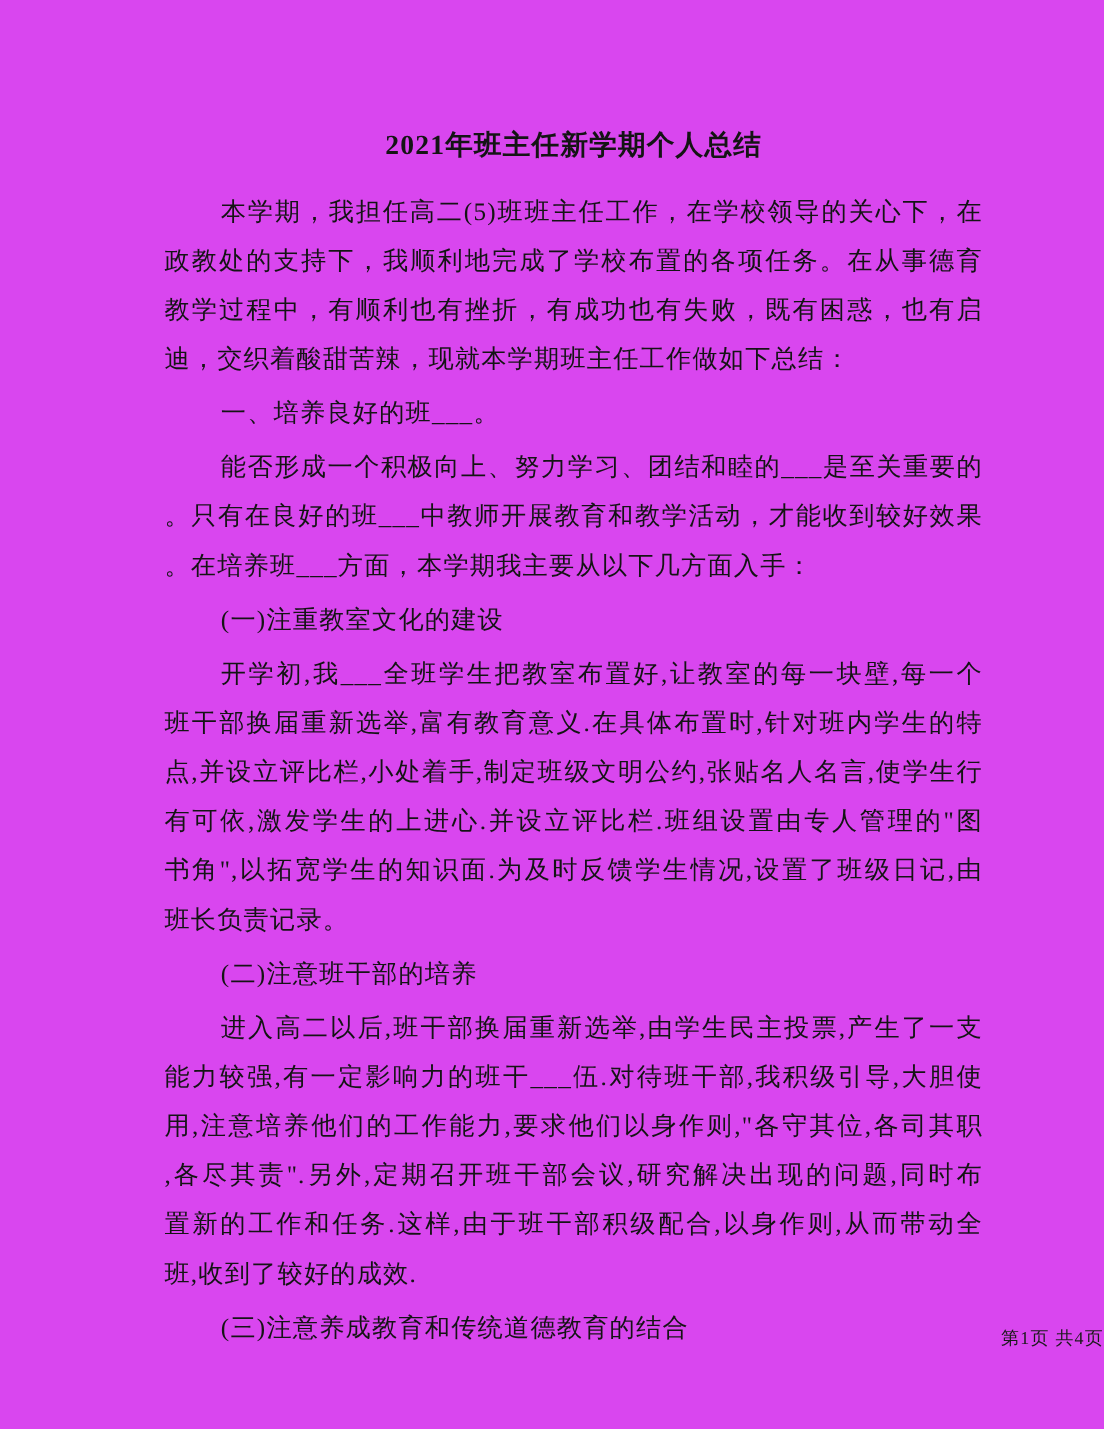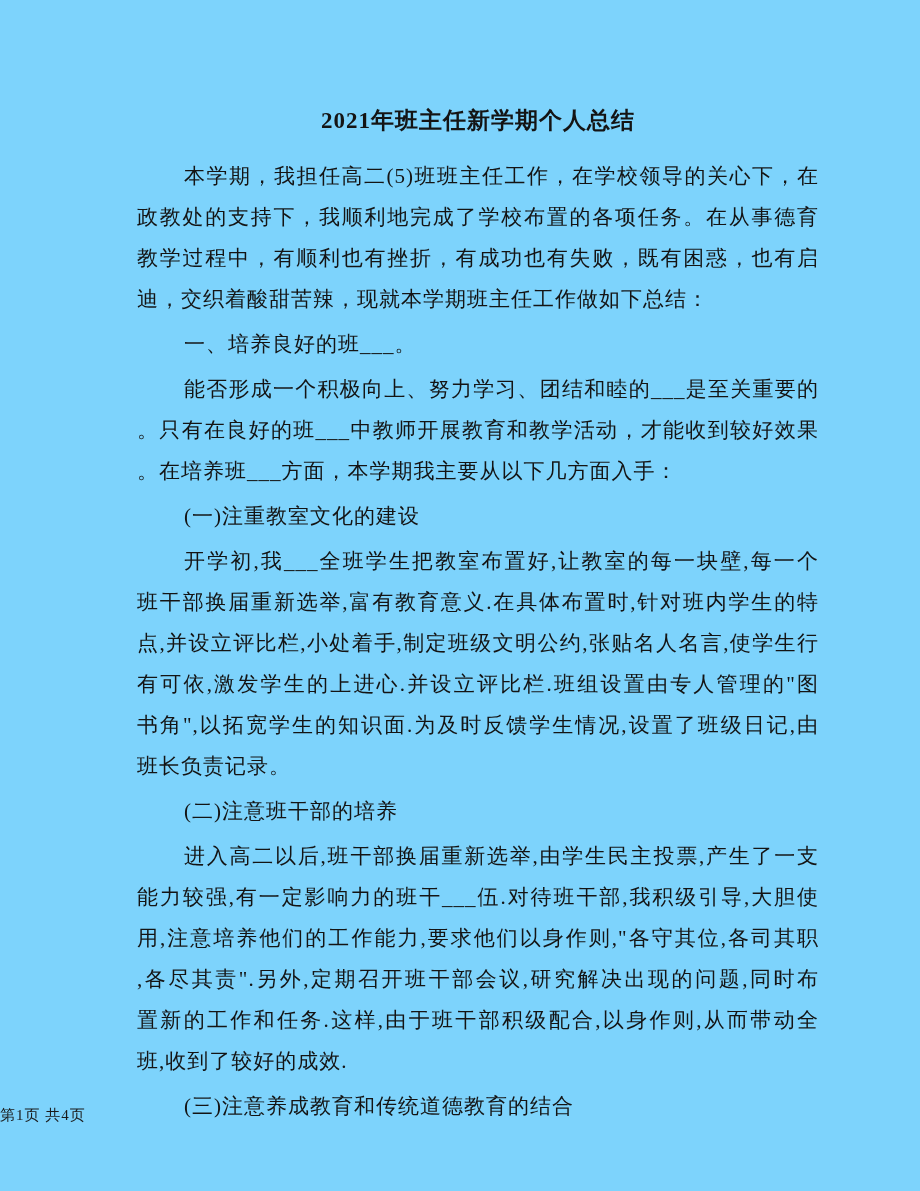--- a/index.html
+++ b/index.html
@@ -8,21 +8,21 @@
     height: 1191px;
     background: #ffffff;
     position: relative;
     overflow: hidden;
     font-family: "Liberation Serif", "DejaVu Serif", serif;
     color: #141414;
   }
   .page {
     position: absolute;
     inset: 0;
-    background: #7dd3fc;
+    background: #d946ef;
   }
   .content {
     padding: 102px 97px 0 133px; 
   }
   .doc-title {
     font-size: 23px;
     font-weight: bold;
     line-height: 38px;
     text-align: center;
     letter-spacing: 1px;
@@ -38,21 +38,21 @@
     white-space: normal;
   }
   .line.last, .line.heading { text-align-last: left; }
   .line.first, .line.heading { text-indent: 47px; }
   .line.heading { font-weight: normal; }
   .doc-footer {
     position: absolute;
     left: 0;
     right: 0;
     top: 1106px;
-    text-align: left;
+    text-align: right;
     font-size: 15px;
     letter-spacing: 1px;
     color: #1a1a1a;
   }
 </style>
 </head>
 <body>
 
 <div class="page">
   <div class="content">

